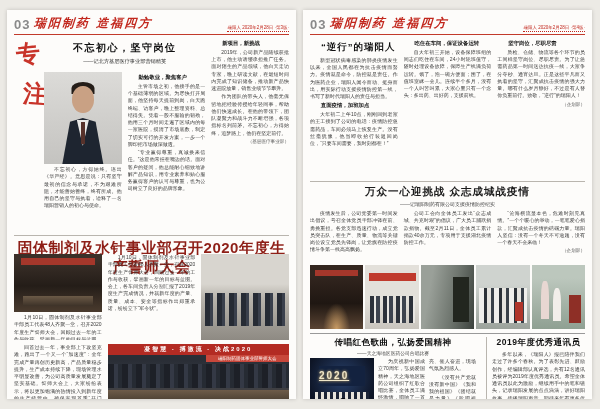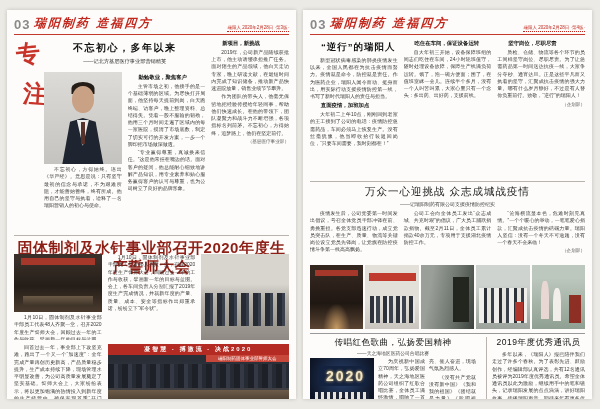--- a/index.html
+++ b/index.html
@@ -69,21 +69,21 @@
       background:repeating-linear-gradient(90deg,#1d2027 0 6px,#343945 6px 10px,#262b33 10px 14px); }
   .ph-banner .desk { position:absolute; bottom:0; left:0; width:100%; height:10px; background:linear-gradient(#6e5c49,#4e4234); }
 
   
   .p4top { display:flex; gap:6px; margin-top:3px; height:140px; overflow:hidden; }
   .p4col { flex:1; overflow:hidden; }
   .p4a1title { font-size:9.5px; font-weight:bold; color:#111; text-align:center; letter-spacing:1px; margin:2px 0 3px 9px; }
 
   
   .p4mid { border-top:1px solid #b9b5ae; margin-top:3px; padding-top:3px; }
-  .p4midtitle { font-size:10.5px; font-weight:normal; color:#1a1a1a; text-align:center; letter-spacing:1px; }
+  .p4midtitle { font-size:10.5px; font-weight:bold; color:#1a1a1a; text-align:center; letter-spacing:1px; }
   .p4midsub { font-size:5px; color:#444; text-align:center; margin:2px 0 3px 0; }
   .p4midcols { column-count:3; column-gap:6px; height:52px; overflow:hidden; }
 
   
   .strip { display:flex; gap:2px; height:64px; margin-top:3px; }
   .strip .ph { flex:1; }
   .s1 { background:linear-gradient(#33261f 15%,#1f1712 60%,#5a4433 100%); }
   .s1 .redband { position:absolute; top:5px; left:10%; width:80%; height:6px; background:#a5372b; }
   .s1 .glow { position:absolute; bottom:0; left:25%; width:50%; height:26px; background:radial-gradient(ellipse at bottom,#c79a63,transparent 70%); }
   .s2 { background:linear-gradient(#e3e0da 55%,#c9c5be 100%); }
@@ -96,25 +96,25 @@
   .s4 .redcart { position:absolute; bottom:8px; right:12%; width:16%; height:30%; background:#b0352a; }
   .s5 { background:linear-gradient(#bcc7bd 20%,#8fa092 100%); }
   .s5 .fig1 { position:absolute; bottom:10px; left:18%; width:14%; height:60%; border-radius:40% 40% 0 0; background:#e8d7d2; }
   .s5 .fig2 { position:absolute; bottom:8px; left:40%; width:15%; height:52%; border-radius:40% 40% 0 0; background:#f2eeea; }
   .s5 .machine { position:absolute; bottom:6px; right:8%; width:22%; height:44%; background:#8e2f26; }
 
   
   .p4bot { display:grid; grid-template-columns:1.72fr 1fr; gap:0 6px; border-top:1px solid #999; margin-top:4px; padding-top:3px; height:104px; overflow:hidden; }
   .botL { padding-right:4px; overflow:hidden; }
   .botR { border-left:1px solid #b9b5ae; padding-left:5px; overflow:hidden; }
-  .bottitle { font-size:8.5px; font-weight:normal; color:#111; text-align:center; letter-spacing:.5px; }
+  .bottitle { font-size:8.5px; font-weight:bold; color:#111; text-align:center; letter-spacing:.5px; }
   .botsub { font-size:4.8px; color:#444; text-align:center; margin:1px 0 2px 0; }
   .botflex { display:flex; gap:4px; }
   .ph-stage { width:64px; height:58px; flex:none; background:radial-gradient(circle at 50% 35%,#27406b 0,#0e1526 70%); }
-  .ph-stage .screen { position:absolute; top:8px; left:14%; width:72%; height:20px; background:#13223f; text-align:right; color:#efe6c8; font-weight:bold; font-size:14px; line-height:20px; letter-spacing:2px; text-shadow:0 0 3px #ffd27a; }
+  .ph-stage .screen { position:absolute; top:8px; left:14%; width:72%; height:20px; background:#13223f; text-align:left; color:#efe6c8; font-weight:bold; font-size:10px; line-height:20px; letter-spacing:2px; text-shadow:0 0 3px #ffd27a;text-decoration:underline; }
   .ph-stage .crowdrow { position:absolute; bottom:12px; left:8%; width:84%; height:12px; background:repeating-linear-gradient(90deg,#e8e4dc 0 3px,#1c2436 3px 6px); }
   .ph-stage .conductor { position:absolute; bottom:2px; left:46%; width:8px; height:16px; background:#05080f; border-radius:40% 40% 0 0; }
   .bot2cols { column-count:2; column-gap:4px; overflow:hidden; height:58px; }
 </style>
 </head>
 <body>
 
 <div class="spread">
 
   <div class="page">
@@ -124,21 +124,21 @@
       <span class="issue">瑞阳人 2020年2月28日 ·第3版·</span>
     </div>
 
     <div class="p3top">
       <div class="callig">
         <span class="cc cc1">专</span>
         <span class="cc cc2">注</span>
       </div>
       <div class="a1grid">
         <div class="a1head">
-          <div class="a1title">不忘初心，多年以来</div>
+          <div class="a1title">不忘初心，坚守岗位</div>
           <div class="a1sub">——记北方基层医疗事业部营销精英</div>
         </div>
         <div class="a1c1">
           <div class="ph portrait">
             <div class="hair"></div>
             <div class="head"></div>
             <div class="suit"></div>
             <div class="shirt"></div>
             <div class="tie"></div>
           </div>

